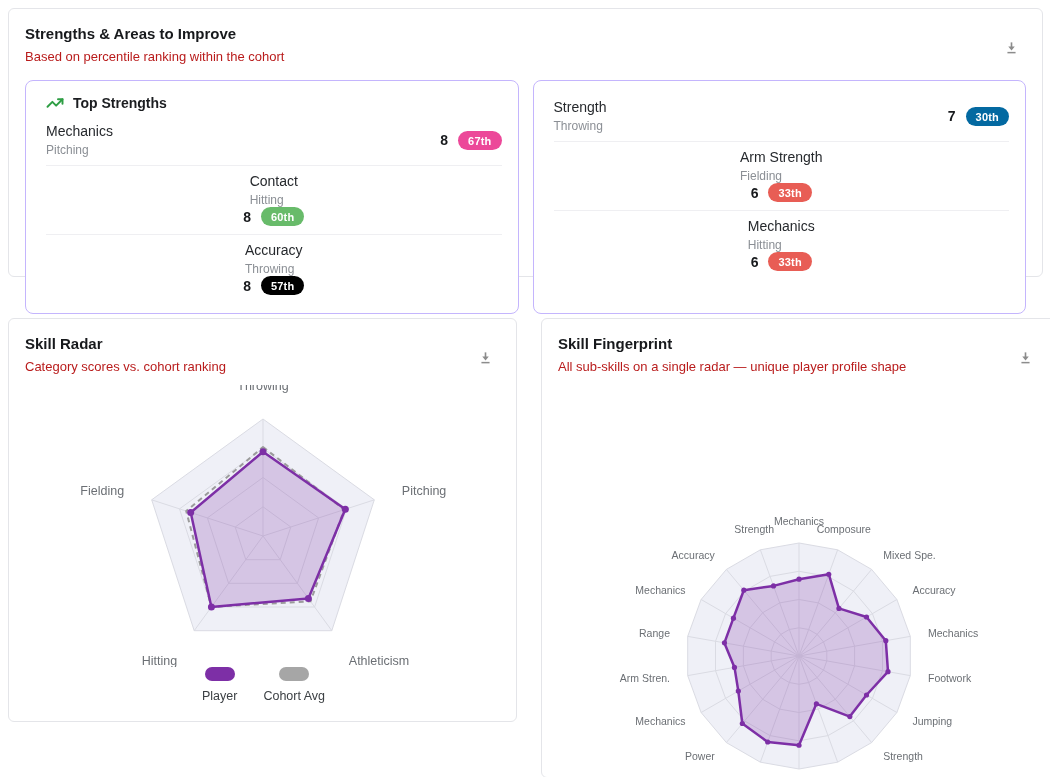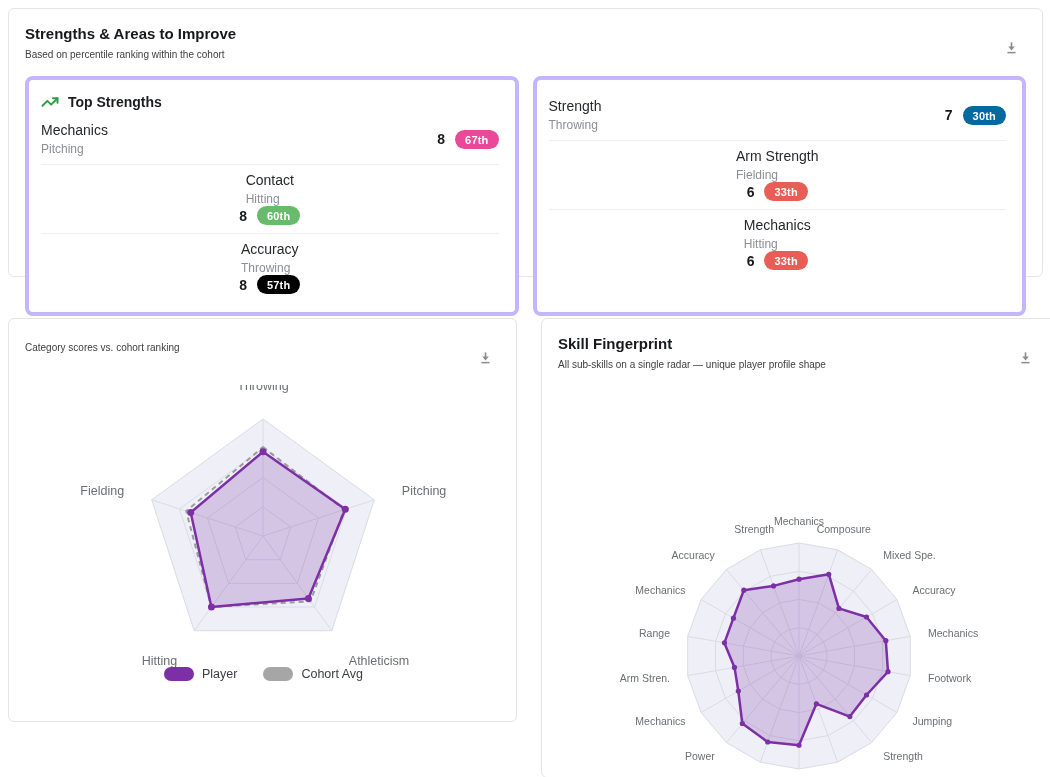--- a/index.html
+++ b/index.html
@@ -2,49 +2,49 @@
 <html><head>
 <meta charset="utf-8">
 <style>
   * { margin:0; padding:0; box-sizing:border-box; }
   html,body { background:#ffffff; }
   body { font-family:"Liberation Sans","DejaVu Sans",sans-serif; color:#1f2329; }
   .viewport { position:relative; width:1050px; height:777px; overflow:hidden; background:#fff; }
 
   .card { position:absolute; background:#fff; border:1px solid #e4e5e9; border-radius:6px; }
   .card-title { font-size:15px; font-weight:bold; color:#17191c; }
-  .card-sub { font-size:10px; color:#404040; margin-top:7px; }
+  .card-sub { font-size:13px; color:#b91c1c; margin-top:7px; }
 
   .dl-btn { position:absolute; top:28px; right:20px; width:22px; height:22px; border:none;
             background:transparent; cursor:pointer; display:flex; align-items:center; justify-content:center; }
 
   
   #card-strengths { left:8px; top:8px; width:1035px; height:269px; padding:16px; }
   .sub-grid { display:flex; gap:14px; margin-top:16px; }
-  .sub-card { flex:1; border:4px solid #c4b5fd; border-radius:8px; padding:11px 16px 10px 12px; background:#fff; }
+  .sub-card { flex:1; border:1px solid #c4b5fd; border-radius:8px; padding:11px 16px 10px 20px; background:#fff; }
   .sc-header { display:flex; align-items:center; gap:9px; padding:2px 0 4px 0; }
   .sc-title { font-size:14px; font-weight:bold; color:#1b1d20; }
   .row { display:flex; align-items:center; justify-content:space-between; padding:7px 0 8px 0; }
   .row + .row { border-top:1px solid #efeff2;flex-direction:column; }
   .row-skill { font-size:14px; color:#26292d; }
   .row-cat { font-size:12px; color:#8b8f95; margin-top:4px; }
   .row-right { display:flex; align-items:center; gap:10px; }
   .row-score { font-size:14px; font-weight:bold; color:#17191c; }
   .badge { display:inline-block; min-width:40px; text-align:center; padding:4px 10px 3px 10px;
            border-radius:11px; font-size:11px; font-weight:bold; color:#ffffff; letter-spacing:.2px; }
 
   
   #card-radar { left:8px; top:318px; width:509px; height:404px; padding:16px; }
   #card-fingerprint { left:541px; top:318px; width:516px; height:460px; padding:16px; }
   .chart-svg { position:absolute; left:0; }
   #radar-svg { top:66px; width:509px; height:282px; }
   #fingerprint-svg { top:80px; width:516px; height:380px; }
 
   .legend { position:absolute; left:0; top:348px; width:509px; display:flex; justify-content:center; gap:26px; }
-  .legend-item { display:flex; align-items:center; gap:8px; }
+  .legend-item { display:flex; align-items:center; gap:8px;flex-direction:column; }
   .legend-swatch { width:30px; height:14px; border-radius:7px; }
   .legend-label { font-size:12.5px; color:#3c4044; }
 </style>
 </head>
 <body>
 
 <div class="viewport">
 
   <section class="card" id="card-strengths">
     <div class="card-title">Strengths &amp; Areas to Improve</div>
@@ -130,20 +130,21 @@
           <div class="row-right">
               <span class="row-score">6</span>
                <span class="badge" style="background: rgb(232, 93, 85);">33th</span>
             </div>
         </div>
       </div>
     </div>
   </section>
 
   <section class="card" id="card-radar">
+    <div class="card-title">Skill Radar</div>
     <div class="card-sub">Category scores vs. cohort ranking</div>
     <button class="dl-btn">
       <svg width="15" height="16" viewBox="0 0 24 24">
         <g fill="#8c8c8c">
             <rect x="10.7" y="3" width="2.6" height="8"></rect>
             <polygon points="6.8,9.6 17.2,9.6 12,16"></polygon>
             <rect x="5.5" y="18.2" width="13" height="2.4"></rect>
           </g>
       </svg>
     </button>

